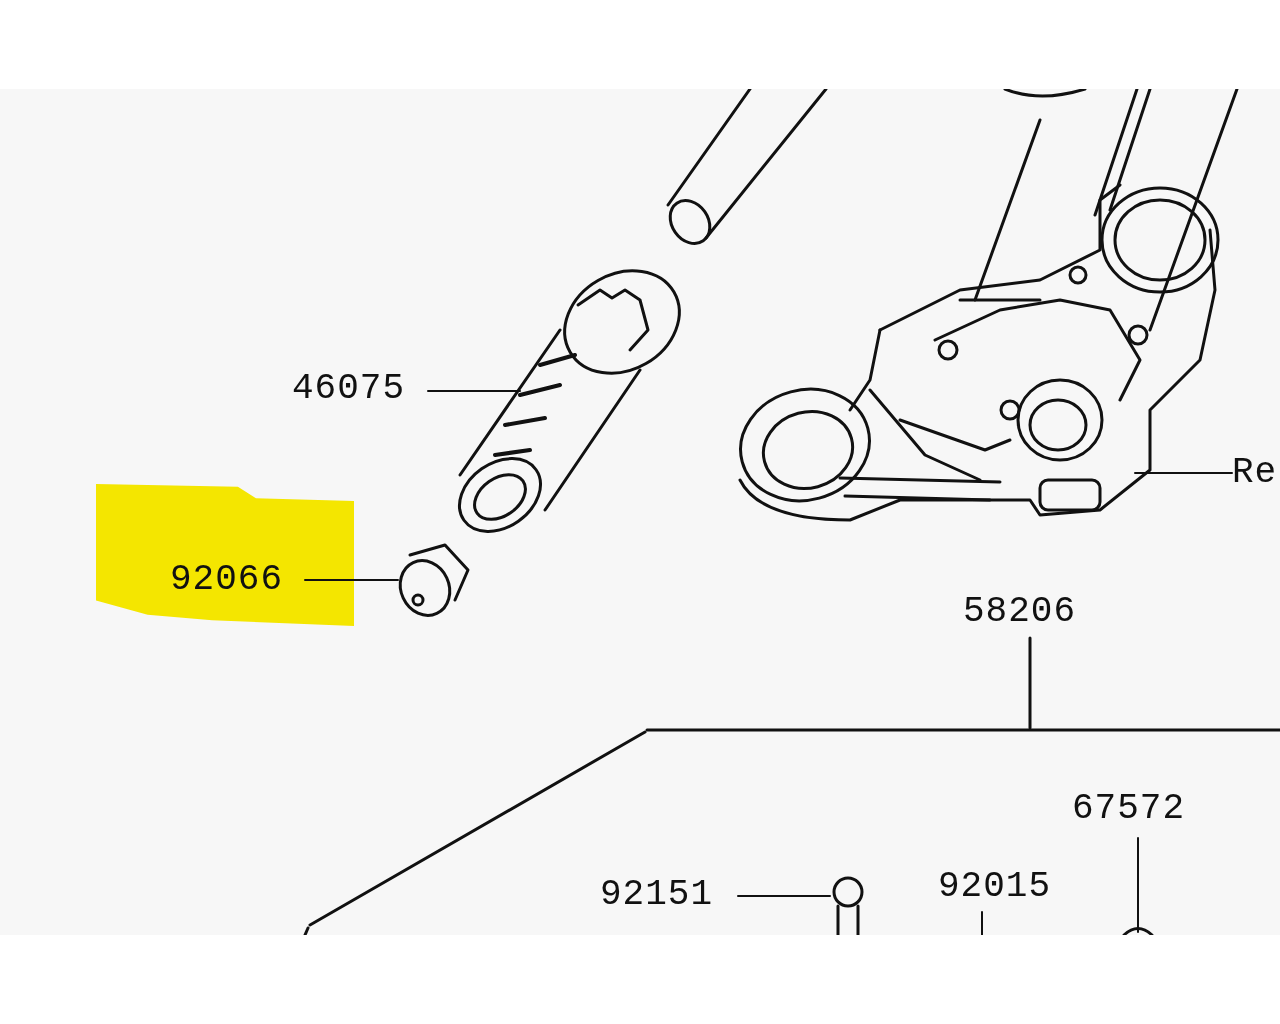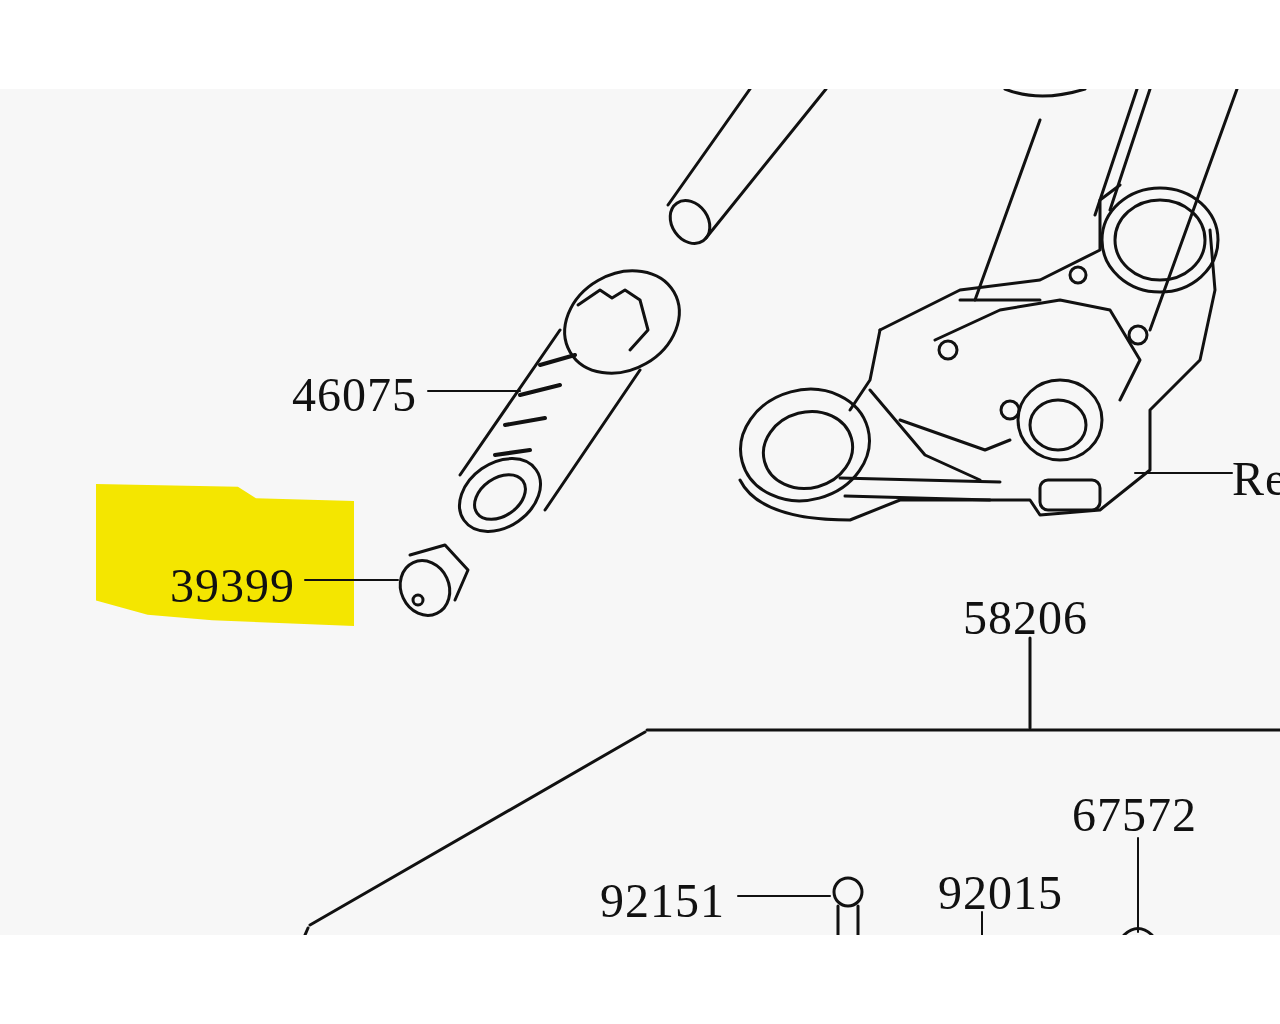--- a/index.html
+++ b/index.html
@@ -5,21 +5,21 @@
   html, body { margin: 0; padding: 0; background: #ffffff; }
   body { width: 1280px; height: 1024px; position: relative; overflow: hidden;
          font-family: "Liberation Sans", sans-serif; }
   .band { position: absolute; left: 0; width: 1280px; background: #ffffff; }
   .band.top { top: 0; height: 89px; }
   .band.bottom { top: 935px; height: 89px; }
   .canvas { position: absolute; left: 0; top: 89px; width: 1280px; height: 846px;
             background: #f7f7f7; overflow: hidden; }
   .canvas svg { position: absolute; left: 0; top: 0; }
   .highlight { position: absolute; background: #f4e600; }
-  .label { position: absolute; font-family: Liberation Serif, serif; font-size: 48px;
+  .label { position: absolute; font-family: Liberation Mono, monospace; font-size: 36px;
            color: #111; letter-spacing: 1px; line-height: 1; white-space: nowrap; }
 </style>
 </head>
 <body>
 
 <div class="band top"></div>
 
 <div class="canvas">
 
   <div class="highlight" style="left:96px; top:395px; width:258px; height:142px;
@@ -96,21 +96,21 @@
       <circle cx="848" cy="892" r="14"></circle>
       <line x1="838" y1="906" x2="838" y2="935"></line>
       <line x1="858" y1="906" x2="858" y2="935"></line>
       <line x1="982" y1="912" x2="982" y2="935" stroke-width="2"></line>
       <line x1="1138" y1="838" x2="1138" y2="932" stroke-width="2"></line>
       <path d="M1124 935 Q1138 922 1152 935"></path>
     </g>
   </svg>
 
   <div class="label" style="left:292px; top:282px;">46075</div>
-  <div class="label" style="left:170px; top:473px;">39399</div>
+  <div class="label" style="left:170px; top:473px;">92066</div>
   <div class="label" style="left:963px; top:505px;">58206</div>
   <div class="label" style="left:1072px; top:702px;">67572</div>
   <div class="label" style="left:600px; top:788px;text-align:center;">92151</div>
   <div class="label" style="left:938px; top:780px;">92015</div>
   <div class="label" style="left:1232px; top:366px;">Re</div>
 </div>
 
 <div class="band bottom"></div>
 
 </body></html>

